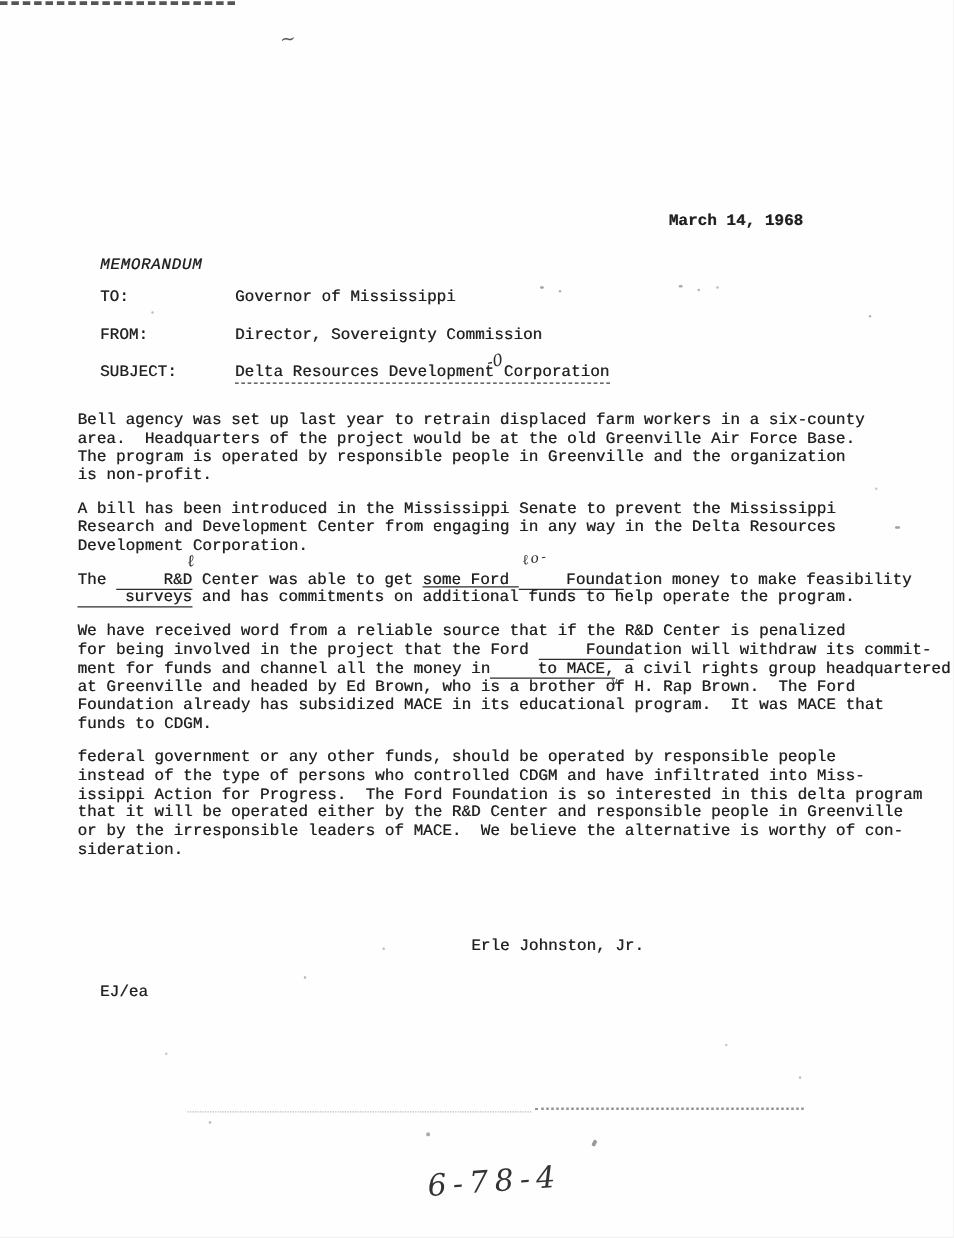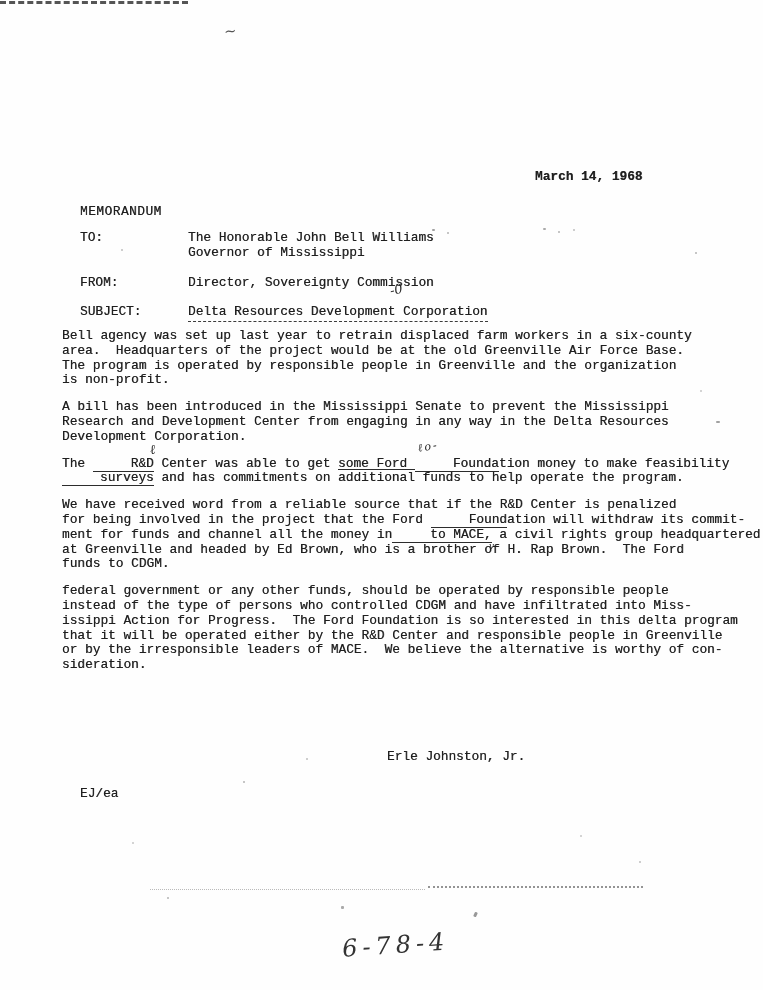--- a/index.html
+++ b/index.html
@@ -11,37 +11,37 @@
     overflow:hidden;
     font-family:"Liberation Mono","DejaVu Sans Mono",monospace;
     font-size:12.8px;
     line-height:14.8px;
     color:#1f1f1f;
     text-shadow:0.35px 0 0 rgba(0,0,0,0.6);
   }
   .abs{position:absolute;}
   
   .date{left:535px;top:170px;font-weight:bold;}
-  .memo-title{left:80px;top:205px;letter-spacing:.5px;}
+  .memo-title{left:80px;top:205px;letter-spacing:.5px;font-style:italic;}
   .fields{left:80px;top:231px;width:620px;}
   .field-row{display:flex;margin-bottom:15px;}
   .field-label{width:108px;flex:0 0 108px;}
   .field-value div{white-space:pre;}
   .subject-underline div{
     border-bottom:1.6px dashed #3c3c3c;
     padding-bottom:1px;
     display:inline-block;
   }
   
   .memo-body{left:62px;top:329px;width:690px;}
   .para{margin:0 0 12px 0;}
   .line{white-space:pre;}
   .deco-u{border-bottom:1.2px solid #2c2c2c;padding-left:38px;}
   .deco-o{border-top:1.2px solid #2c2c2c;}
-  .signature{left:387px;top:750px;}
+  .signature{left:377px;top:750px;}
   .initials{left:80px;top:787px;}
   
   .hand{
     font-family:"DejaVu Serif",serif;
     font-style:italic;
     color:#2a2a2a;
     text-shadow:none;
   }
   .from-mark{left:390px;top:283px;font-size:13px;transform:rotate(-12deg);}
   .p3-mark-left{left:150px;top:443px;font-size:13px;transform:rotate(-8deg);}
@@ -89,21 +89,20 @@
     <div class="speck" style="left:132px;top:842px;width:2px;height:2px;opacity:.3"></div>
     <div class="speck" style="left:580px;top:835px;width:2px;height:2px;opacity:.3"></div>
   </div>
 
   <div class="abs date">March 14, 1968</div>
   <div class="abs memo-title">MEMORANDUM</div>
   <div class="abs fields" id="fields">
       <div class="field-row">
         <span class="field-label">TO:</span>
         <span class="field-value">
-          <div>The Honorable John Bell Williams</div>
           <div>Governor of Mississippi</div>
         </span>
       </div>
       <div class="field-row">
         <span class="field-label">FROM:</span>
         <span class="field-value">
           <div>Director, Sovereignty Commission</div>
         </span>
       </div>
       <div class="field-row">
@@ -125,20 +124,21 @@
       </div>
       <div class="para">
         <div class="line"><span>The </span><span class="deco-u">R&amp;D</span><span> Center was able to get some Ford </span><span class="deco-u">Founda</span><span>tion money to make feasibility</span></div>
         <div class="line"><span class="deco-u">surveys</span><span> and has commitments on </span><span class="deco-o">additional</span><span> funds to help operate the program.</span></div>
       </div>
       <div class="para">
         <div class="line"><span>We have received word from a reliable source that if the R&amp;D Center is penalized</span></div>
         <div class="line"><span>for being involved in the project that the Ford </span><span class="deco-u">Found</span><span>ation will withdraw its commit-</span></div>
         <div class="line"><span>ment for funds and channel all the money in</span><span class="deco-u">to MACE,</span><span> a civil rights group headquartered</span></div>
         <div class="line"><span>at Greenville and headed by Ed Brown, who is a brother of H. Rap Brown.  The Ford</span></div>
+        <div class="line"><span>Foundation already has subsidized MACE in its educational program.  It was MACE that</span></div>
         <div class="line"><span>funds to CDGM.</span></div>
       </div>
       <div class="para">
         <div class="line"><span>federal government or any other funds, should be operated by responsible people</span></div>
         <div class="line"><span>instead of the type of persons who controlled CDGM and have infiltrated into Miss-</span></div>
         <div class="line"><span>issippi Action for Progress.  The Ford Foundation is so interested in this delta program</span></div>
         <div class="line"><span>that it will be operated either by the R&amp;D Center and responsible people in Greenville</span></div>
         <div class="line"><span>or by the irresponsible leaders of MACE.  We believe the alternative is worthy of con-</span></div>
         <div class="line"><span>sideration.</span></div>
       </div>

